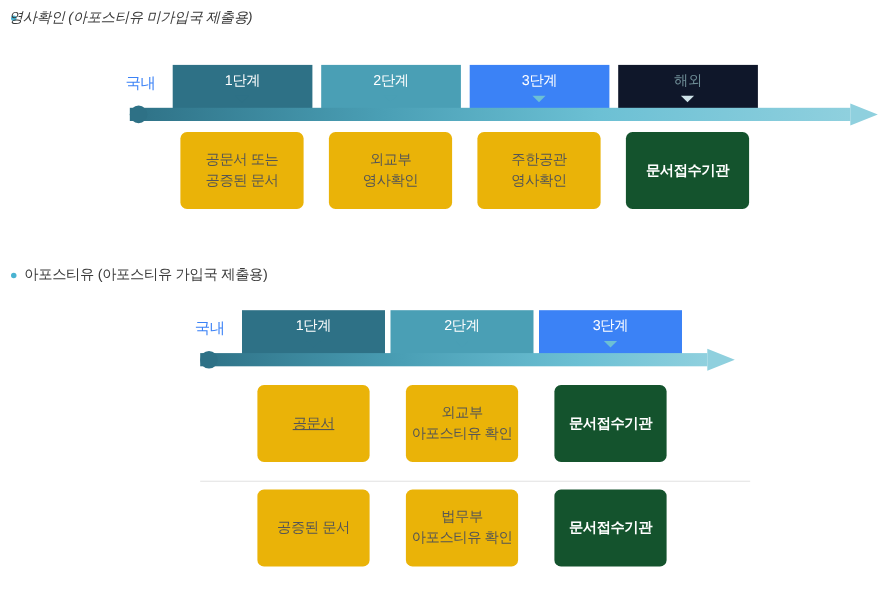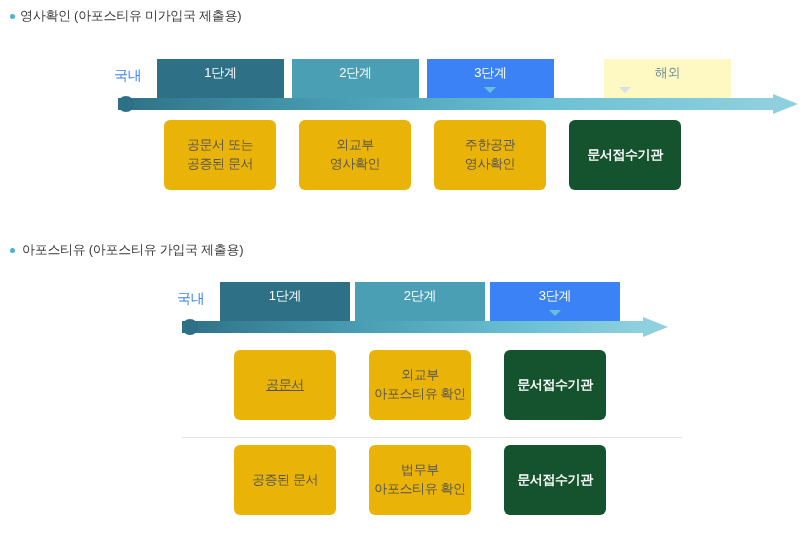--- a/index.html
+++ b/index.html
@@ -42,21 +42,21 @@
     height: 40px;
     line-height: 28px;
     text-align: center;
     color: #ffffff;
     font-size: 13px;
     letter-spacing: -0.3px;
   }
   .stage.s1 { background: #2e7186; }
   .stage.s2 { background: #4a9fb5; }
   .stage.s3 { background: #3b82f6; }
-  .stage.s4 { background: #fef9c3; color: #6f8e97; margin-left: 42px; }
+  .stage.s4 { background: #0f172a; color: #6f8e97; }
   
   .pointer {
     position: absolute;
     width: 0;
     height: 0;
     border-left: 6px solid transparent;
     border-right: 6px solid transparent;
   }
   
   .arrow-wrap {
@@ -111,21 +111,21 @@
   .divider {
     position: absolute;
     height: 1px;
     background: #e4e4e4;
   }
 </style>
 </head>
 <body>
 
 <span class="bullet" style="left:10px; top:14px;"></span>
-<div class="section-title" style="left:20px; top:7px;">영사확인 (아포스티유 미가입국 제출용)</div>
+<div class="section-title" style="left:8px; top:7px;font-style:italic;">영사확인 (아포스티유 미가입국 제출용)</div>
 
 <div class="domestic-label" style="left:114px; top:67px;">국내</div>
 
 <div class="stage s1" style="left:157px; top:59px; width:127px;">1단계</div>
 <div class="stage s2" style="left:292px; top:59px; width:127px;">2단계</div>
 <div class="stage s3" style="left:427px; top:59px; width:127px;">3단계</div>
 <div class="stage s4" style="left:562px; top:59px; width:127px;">해외</div>
 
 <span class="pointer" style="left:214px; top:87px; border-top:6px solid #2e7186;"></span>
 <span class="pointer" style="left:349px; top:87px; border-top:6px solid #4a9fb5;"></span>

